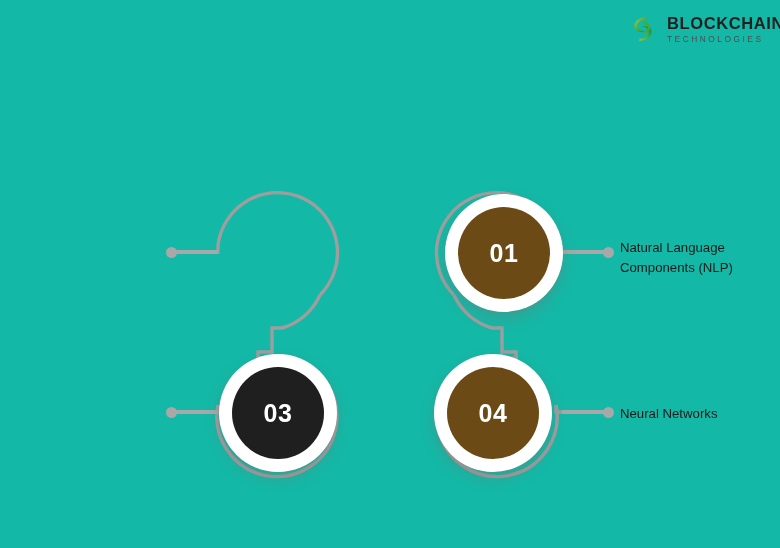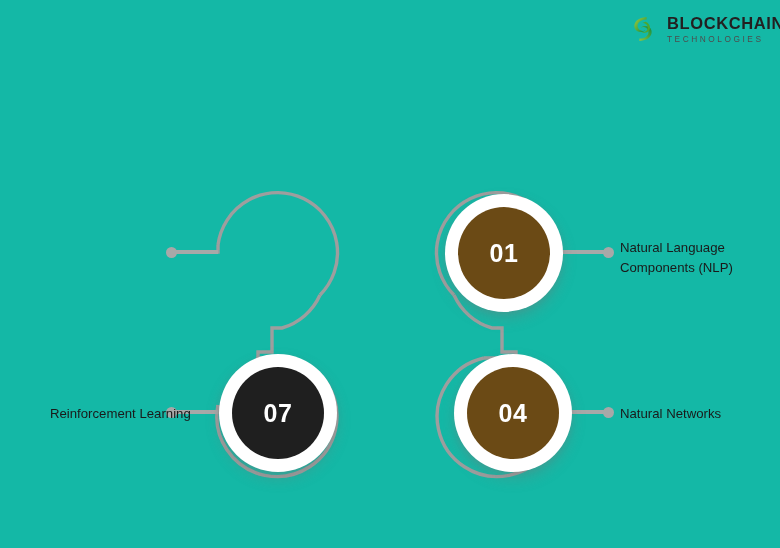--- a/index.html
+++ b/index.html
@@ -89,21 +89,21 @@
     color: #ffffff;
     letter-spacing: 0.5px;
   }
   .core-dark  { background: #1f1f1f; }
   .core-brown { background: #6b4a15; }
 
   
   #node-01 { left: 219px; top: 194px; }
   #node-02 { left: 445px; top: 194px; }
   #node-03 { left: 219px; top: 354px; }
-  #node-04 { left: 454px; top: 354px; }
+  #node-04 { left: 434px; top: 354px; }
 
   
   .label {
     position: absolute;
     font-size: 13.2px;
     color: #1a1a1a;
     line-height: 1.52;
   }
   .label.right { text-align: left; }
   .label.left  { text-align: left; }
@@ -187,30 +187,29 @@
   </svg>
 
 
   <div class="node" id="node-02">
     <div class="node-white"></div>
     <div class="node-core core-brown">01</div>
   </div>
 
   <div class="node" id="node-03">
     <div class="node-white"></div>
-    <div class="node-core core-dark">07</div>
+    <div class="node-core core-dark">03</div>
   </div>
 
   <div class="node" id="node-04">
     <div class="node-white"></div>
     <div class="node-core core-brown">04</div>
   </div>
 
   <span class="dot" id="dot-01"></span>
   <span class="dot" id="dot-02"></span>
   <span class="dot" id="dot-03"></span>
   <span class="dot" id="dot-04"></span>
 
   <div class="label right" id="label-02">Natural Language Components (NLP)</div>
-  <div class="label left" id="label-03">Reinforcement Learning</div>
-  <div class="label right" id="label-04">Natural Networks</div>
+  <div class="label right" id="label-04">Neural Networks</div>
 
 </div>
 
 </body></html>

